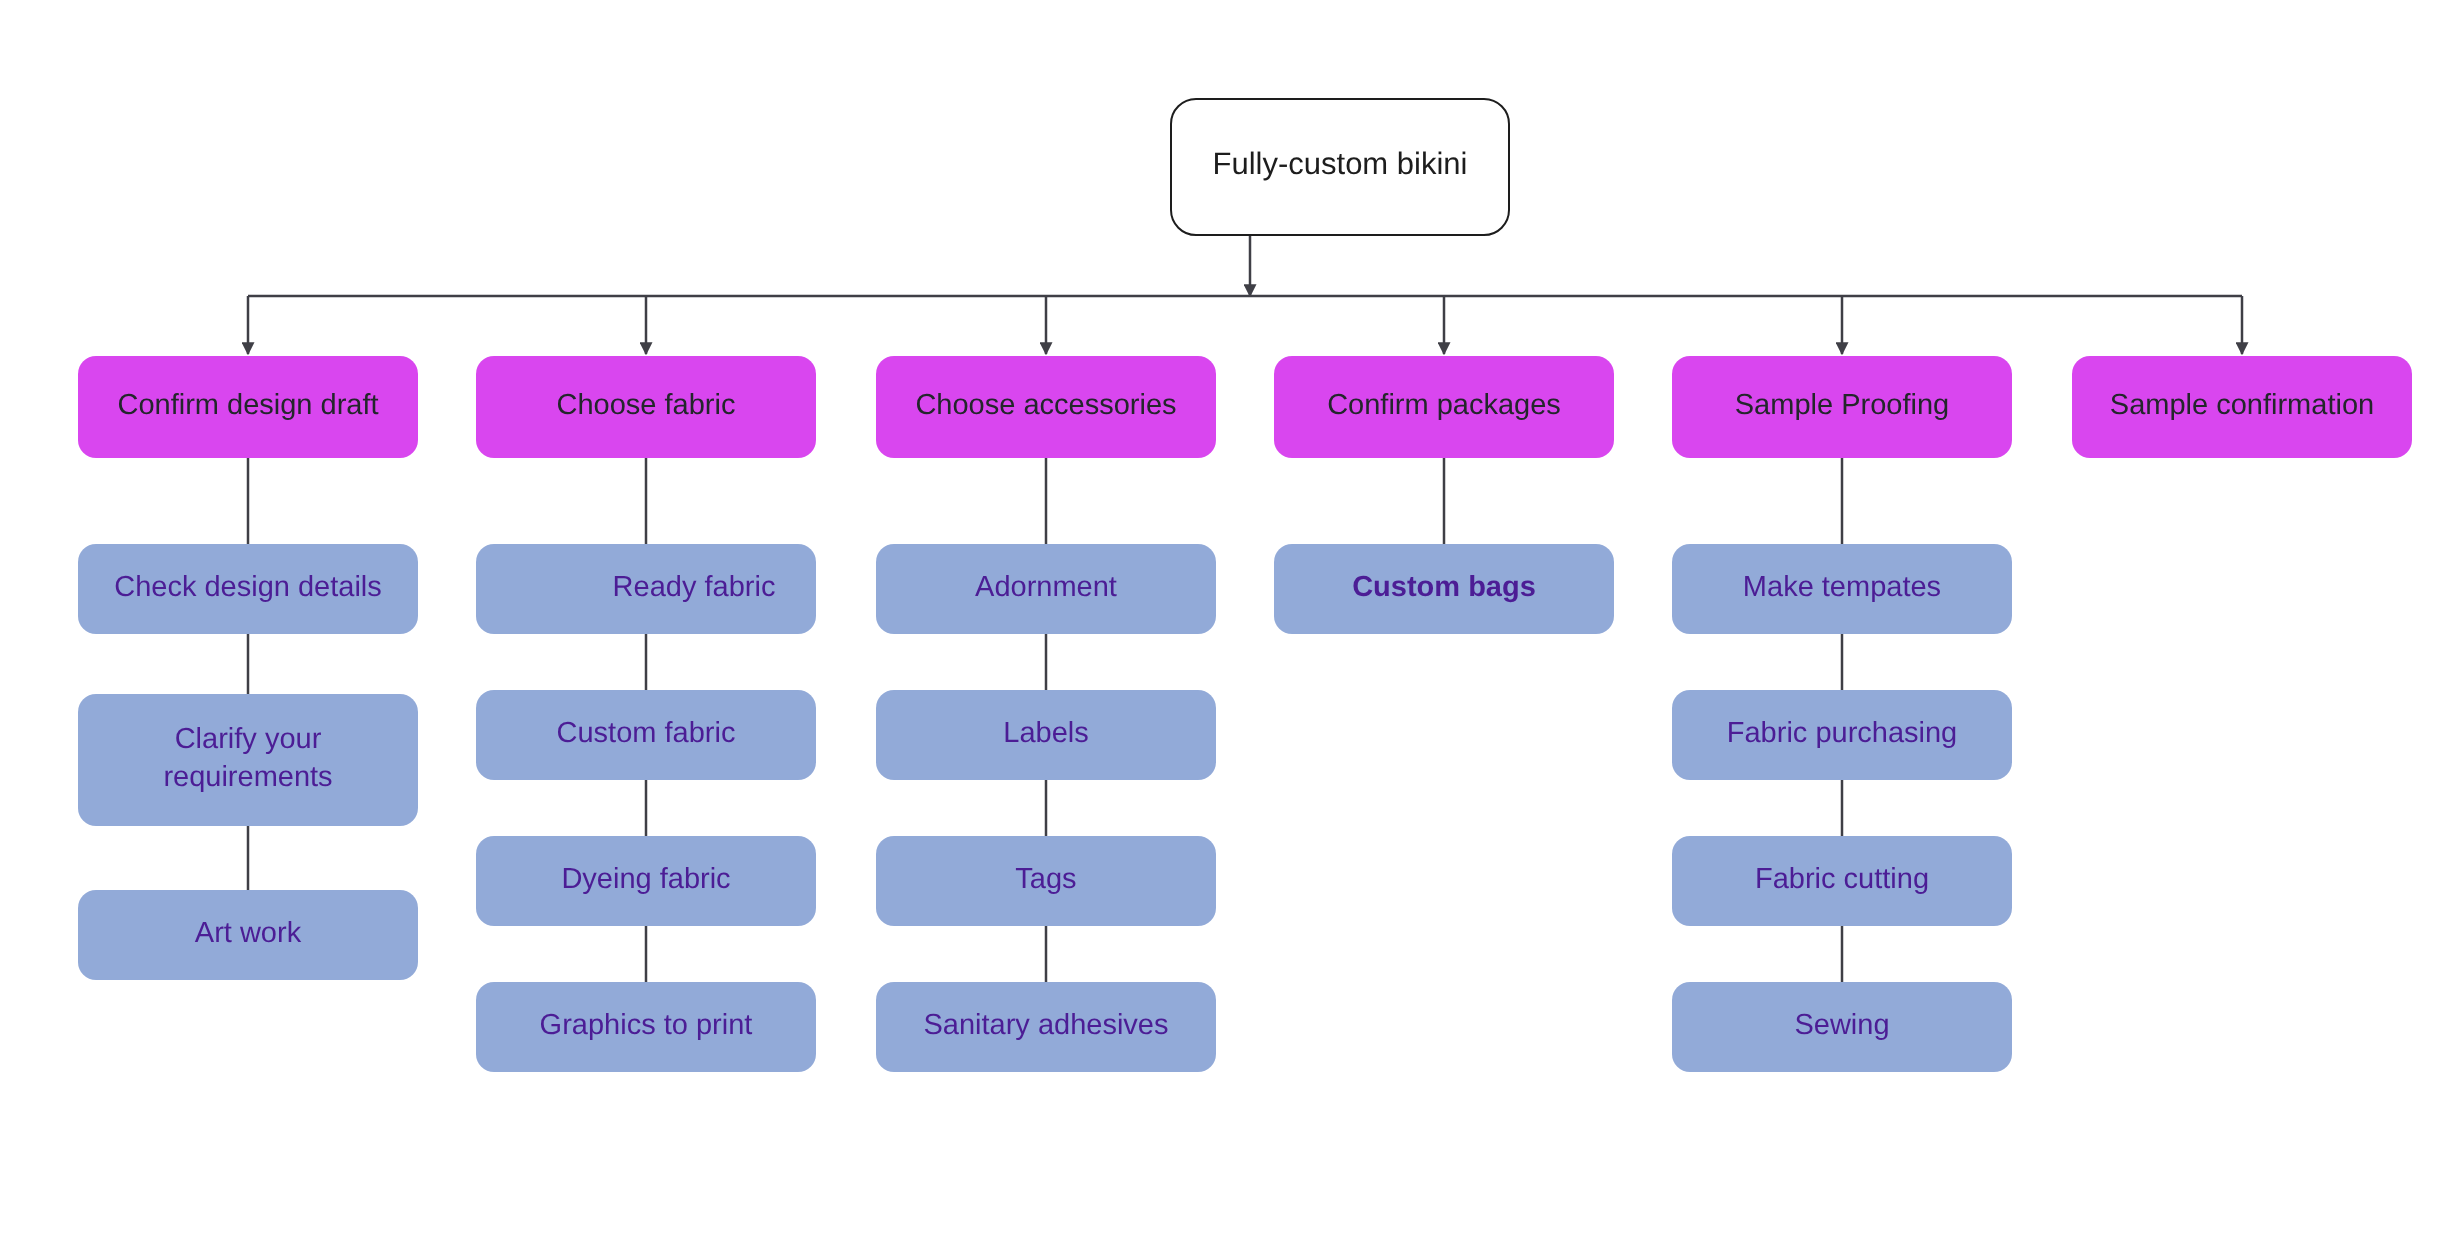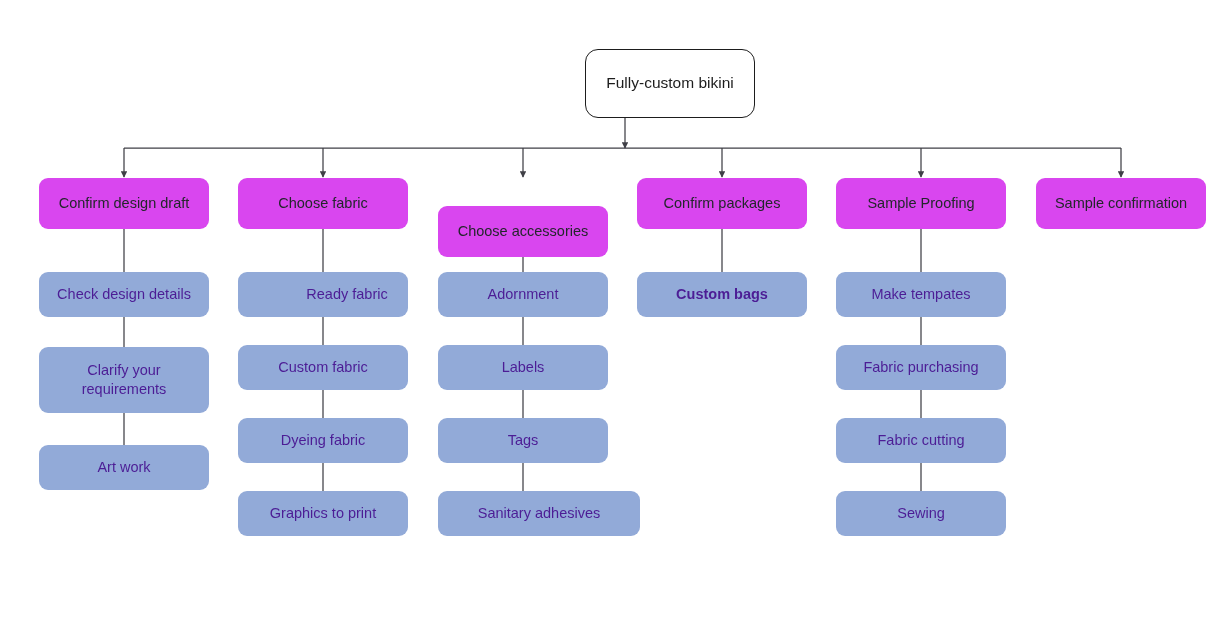--- a/index.html
+++ b/index.html
@@ -124,33 +124,33 @@
       </div>
       <div class="node sub-node" style="left: 238px; top: 345px; width: 170px; height: 45px;">
         <span class="node-label">Custom fabric</span>
       </div>
       <div class="node sub-node" style="left: 238px; top: 418px; width: 170px; height: 45px;">
         <span class="node-label">Dyeing fabric</span>
       </div>
       <div class="node sub-node" style="left: 238px; top: 491px; width: 170px; height: 45px;">
         <span class="node-label">Graphics to print</span>
       </div>
-      <div class="node header-node" style="left: 438px; top: 178px; width: 170px; height: 51px; margin-top: 28px;">
+      <div class="node header-node" style="left: 438px; top: 178px; width: 170px; height: 51px;">
         <span class="node-label">Choose accessories</span>
       </div>
       <div class="node sub-node" style="left: 438px; top: 272px; width: 170px; height: 45px;">
         <span class="node-label">Adornment</span>
       </div>
       <div class="node sub-node" style="left: 438px; top: 345px; width: 170px; height: 45px;">
         <span class="node-label">Labels</span>
       </div>
       <div class="node sub-node" style="left: 438px; top: 418px; width: 170px; height: 45px;">
         <span class="node-label">Tags</span>
       </div>
-      <div class="node sub-node" style="left: 438px; top: 491px; width: 202px; height: 45px;">
+      <div class="node sub-node" style="left: 438px; top: 491px; width: 170px; height: 45px;">
         <span class="node-label">Sanitary adhesives</span>
       </div>
       <div class="node header-node" style="left: 637px; top: 178px; width: 170px; height: 51px;">
         <span class="node-label">Confirm packages</span>
       </div>
       <div class="node sub-node" style="left: 637px; top: 272px; width: 170px; height: 45px; font-weight: bold;">
         <span class="node-label">Custom bags</span>
       </div>
       <div class="node header-node" style="left: 836px; top: 178px; width: 170px; height: 51px;">
         <span class="node-label">Sample Proofing</span>

